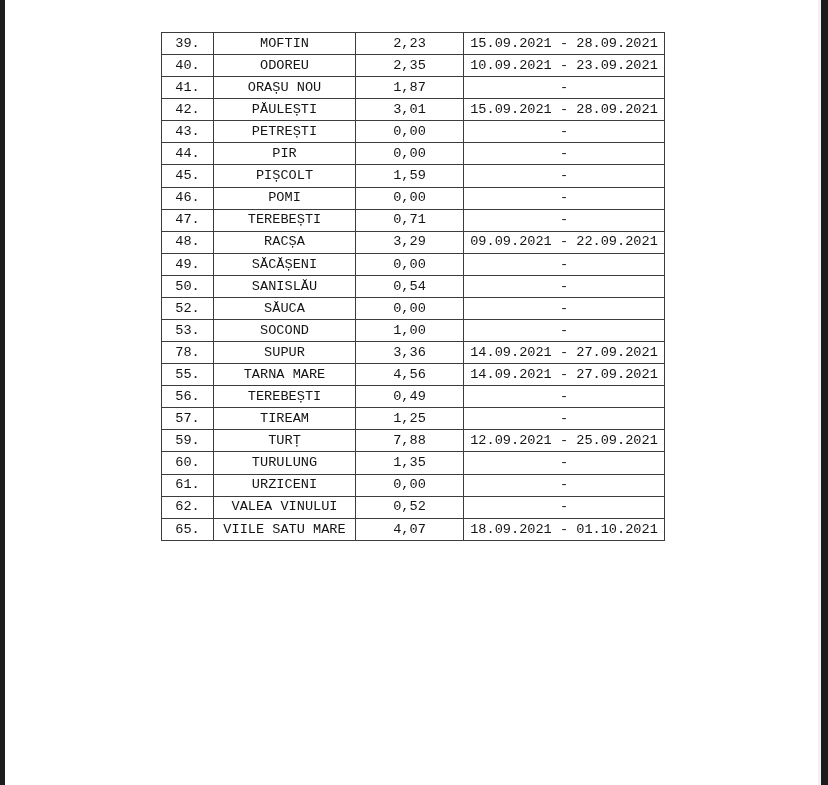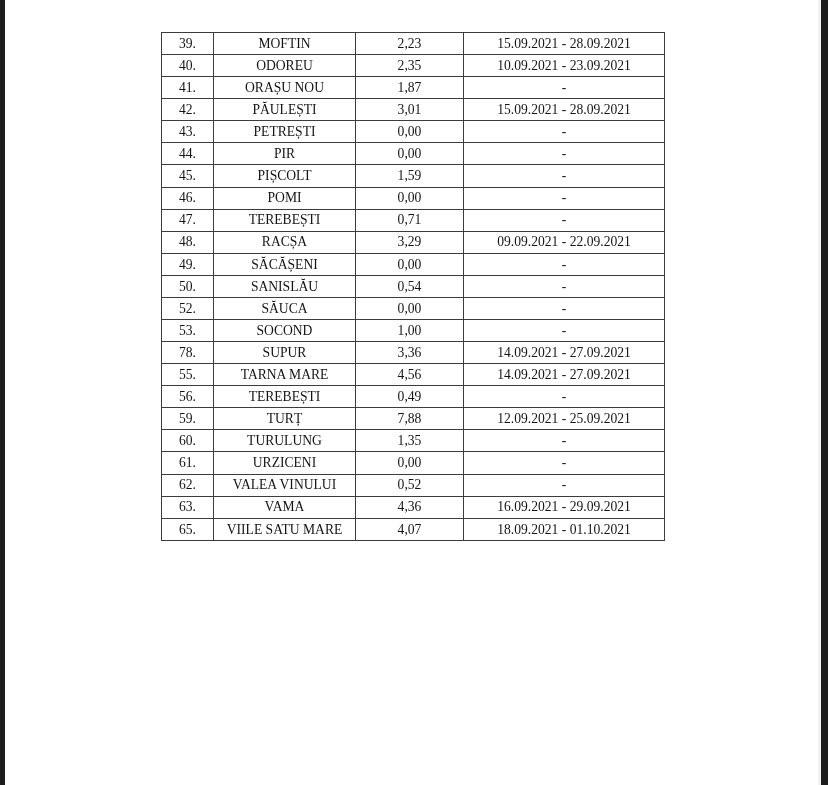--- a/index.html
+++ b/index.html
@@ -6,21 +6,21 @@
     margin: 0;
     padding: 0;
     background: #ffffff;
   }
   .page-canvas {
     position: relative;
     width: 828px;
     height: 785px;
     background: #ffffff;
     overflow: hidden;
-    font-family: Liberation Serif, serif;
+    font-family: Liberation Mono, monospace;
   }
   .edge-left {
     position: absolute;
     left: 0; top: 0;
     width: 5px; height: 785px;
     background: #1c1c1c;
   }
   .edge-right {
     position: absolute;
     right: 0; top: 0;
@@ -184,20 +184,26 @@
       <td>14.09.2021 - 27.09.2021</td>
     </tr>
 
     <tr>
       <td>56.</td>
       <td>TEREBEȘTI</td>
       <td>0,49</td>
       <td>-</td>
     </tr>
 
+    <tr>
+      <td>57.</td>
+      <td>TIREAM</td>
+      <td>1,25</td>
+      <td>-</td>
+    </tr>
 
 
     <tr>
       <td>59.</td>
       <td>TURȚ</td>
       <td>7,88</td>
       <td>12.09.2021 - 25.09.2021</td>
     </tr>
 
     <tr>
@@ -214,26 +220,20 @@
       <td>-</td>
     </tr>
 
     <tr>
       <td>62.</td>
       <td>VALEA VINULUI</td>
       <td>0,52</td>
       <td>-</td>
     </tr>
 
-    <tr>
-      <td>63.</td>
-      <td>VAMA</td>
-      <td>4,36</td>
-      <td>16.09.2021 - 29.09.2021</td>
-    </tr>
 
 
     <tr>
       <td>65.</td>
       <td>VIILE SATU MARE</td>
       <td>4,07</td>
       <td>18.09.2021 - 01.10.2021</td>
     </tr>
   </tbody>
   </table>

